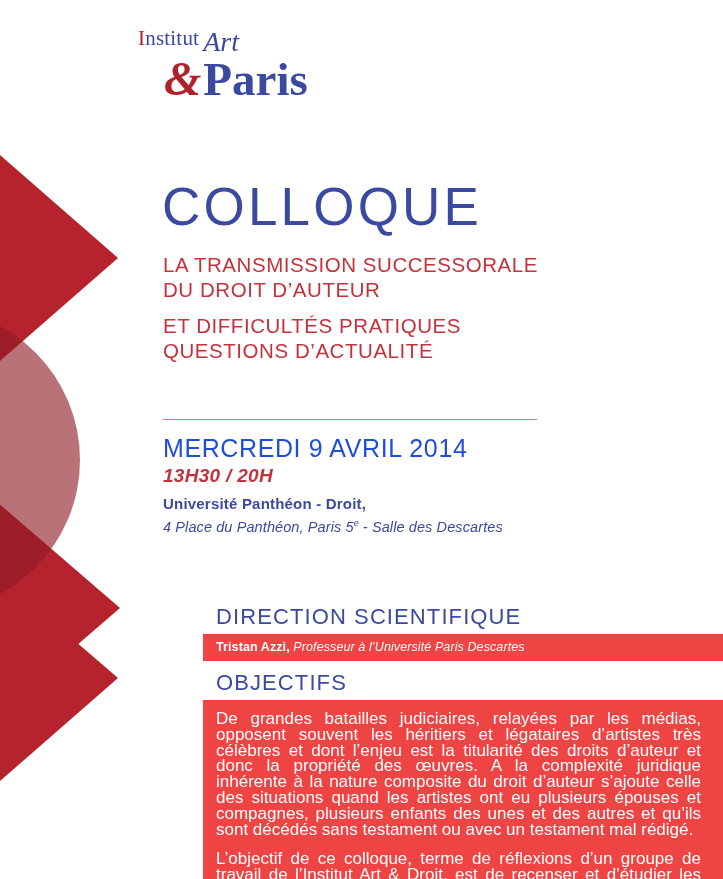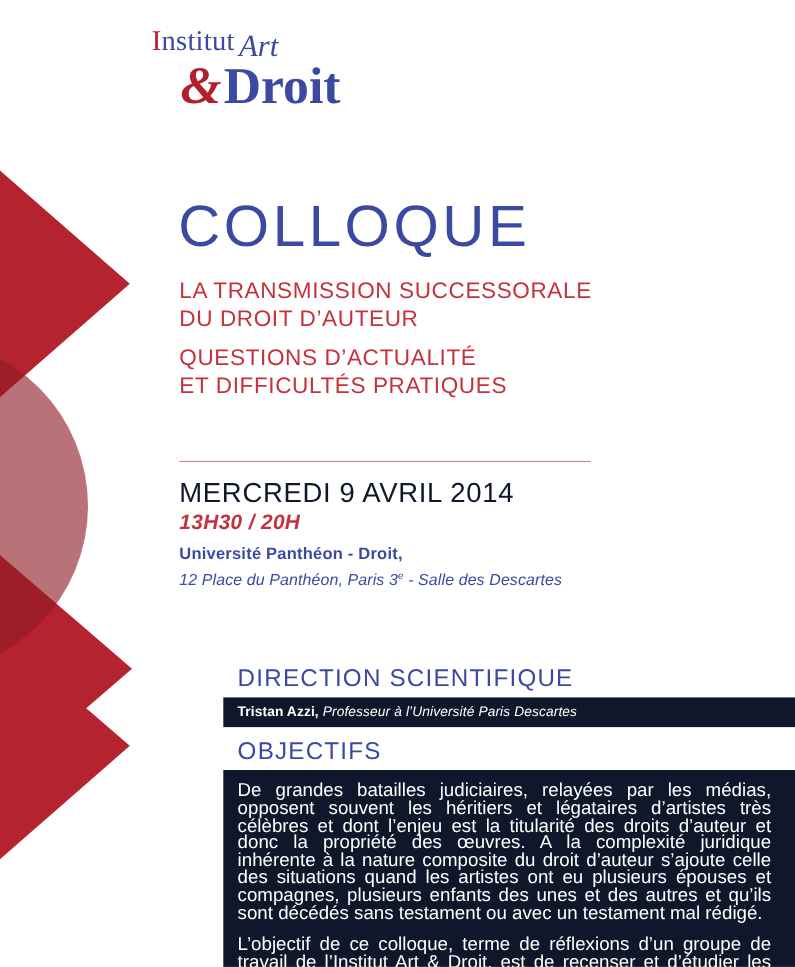--- a/index.html
+++ b/index.html
@@ -35,21 +35,21 @@
     height: 76px;
   }
   .logo-row1 {
     position: absolute;
     left: 0;
     top: 0;
     white-space: nowrap;
   }
   .logo-institut {
     font-family: "Liberation Serif", serif;
-    font-size: 26px;
+    font-size: 21px;
     color: #3b4aa0;
     letter-spacing: .2px;
   }
   .logo-institut .lead {
     color: #b0212c;
   }
   .logo-art {
     font-family: "Liberation Serif", serif;
     font-style: italic;
     font-weight: normal;
@@ -118,21 +118,21 @@
     background: #d97b82;
   }
 
   
   #date-line {
     position: absolute;
     left: 163px;
     top: 434px;
     font-size: 25px;
     letter-spacing: .6px;
-    color: #0f172a;
+    color: #1d4ed8;
     margin: 0;
     font-weight: normal;
   }
   #time-line {
     position: absolute;
     left: 163px;
     top: 465px;
     font-size: 19px;
     font-style: italic;
     font-weight: bold;
@@ -175,21 +175,21 @@
     font-weight: normal;
     margin: 0;
   }
   #head-direction { top: 604px; }
   #head-objectifs { top: 670px; }
 
   .blue-band {
     position: absolute;
     left: 203px;
     right: 0;
-    background: #0f172a;
+    background: #ef4444;
     color: #ffffff;
   }
   #band-direction {
     top: 634px;
     height: 27px;
   }
   #band-direction .inner {
     padding: 6px 0 0 13px;
     font-size: 12.5px;
     white-space: nowrap;
@@ -229,42 +229,42 @@
     <polygon points="-40,542 118,678 -40,816" fill="#b4232e"></polygon>
     <circle cx="-72" cy="460" r="152" fill="#8f1c26" fill-opacity="0.62"></circle>
   </g>
 </svg>
 
 <div id="logo">
   <div class="logo-row1">
     <span class="logo-institut"><span class="lead">I</span><span>nstitut</span></span><span class="logo-art">Art</span>
   </div>
   <div class="logo-row2">
-    <span class="logo-amp">&amp;</span><span class="logo-droit">Droit</span>
+    <span class="logo-amp">&amp;</span><span class="logo-droit">Paris</span>
   </div>
 </div>
 
 <h1 id="colloque">COLLOQUE</h1>
 
 <div class="subtitle" id="subtitle-a">
   <div>LA TRANSMISSION SUCCESSORALE</div>
   <div>DU DROIT D’AUTEUR</div>
 </div>
 
 <div class="subtitle" id="subtitle-b">
+  <div>ET DIFFICULTÉS PRATIQUES</div>
   <div>QUESTIONS D’ACTUALITÉ</div>
-  <div>ET DIFFICULTÉS PRATIQUES</div>
 </div>
 
 <div id="divider"></div>
 
 <div id="date-line">MERCREDI 9 AVRIL 2014</div>
 <div id="time-line">13H30 / 20H</div>
 <div id="venue-line">Université Panthéon - Droit,</div>
-<div id="address-line"><span>12 Place du Panthéon, Paris 3</span><sup>e</sup><span> - Salle des Descartes</span></div>
+<div id="address-line"><span>4 Place du Panthéon, Paris 5</span><sup>e</sup><span> - Salle des Descartes</span></div>
 
 <h2 class="section-head" id="head-direction">DIRECTION SCIENTIFIQUE</h2>
 <div class="blue-band" id="band-direction">
   <div class="inner"><span class="person-name">Tristan Azzi,</span><span class="person-role"> Professeur à l’Université Paris Descartes</span></div>
 </div>
 
 <h2 class="section-head" id="head-objectifs">OBJECTIFS</h2>
 <div class="blue-band" id="band-objectifs">
   <div class="inner">
     <p>De grandes batailles judiciaires, relayées par les médias, opposent souvent les héritiers et légataires d’artistes très célèbres et dont l’enjeu est la titularité des droits d’auteur et donc la propriété des œuvres. A la complexité juridique inhérente à la nature composite du droit d’auteur s’ajoute celle des situations quand les artistes ont eu plusieurs épouses et compagnes, plusieurs enfants des unes et des autres et qu’ils sont décédés sans testament ou avec un testament mal rédigé.</p>

